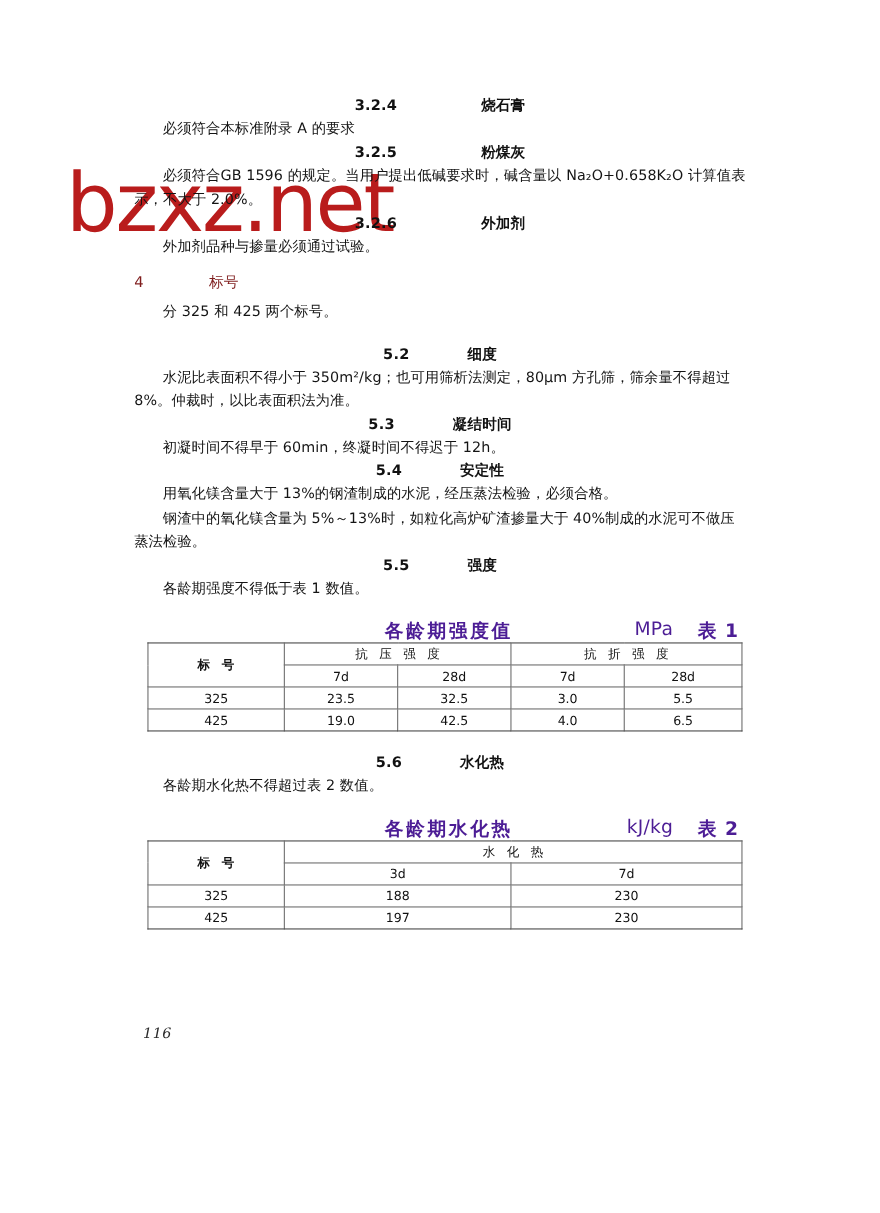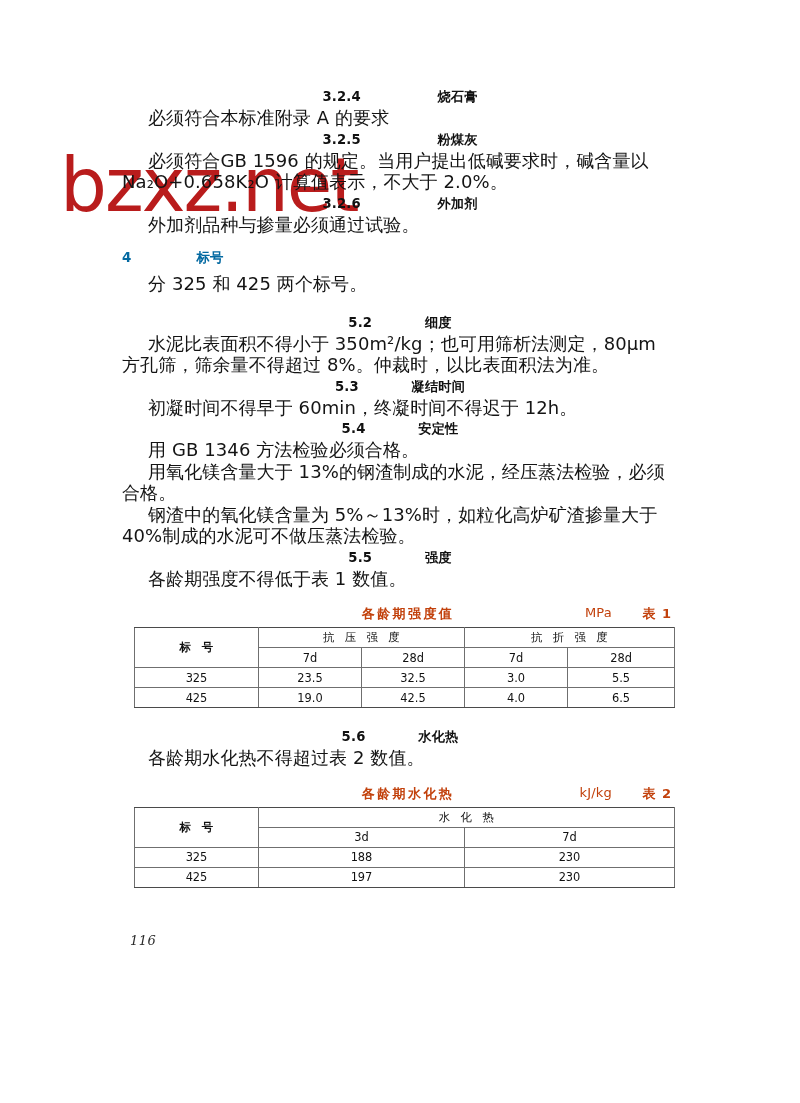--- a/index.html
+++ b/index.html
@@ -52,45 +52,45 @@
     color: #111;
     margin: 0;
     padding: 0;
     line-height: 21px;
     letter-spacing: 0.2px;
     white-space: pre;
     text-align: center;
   }
   .clause-major {
     font-size: 13.4px;
-    font-weight: 700;
-    color: #0369a1;
+    font-weight: 400;
+    color: #7f1d1d;
     margin: 0;
     line-height: 21px;
     white-space: pre;
   }
   .para {
-    font-size: 18px;
+    font-size: 13px;
     color: #141414;
     margin: 0;
     line-height: 21.5px;
     text-indent: 26px;
     letter-spacing: 0.1px;
   }
   .sp-s { height: 5px; }
   .sp-m { height: 12px; }
   .sp-l { height: 18px; }
 
   
   .tbl-caption {
     position: relative;
     height: 22px;
-    font-size: 13px;
-    font-weight: 700;
-    color: #c2410c;
+    font-size: 17px;
+    font-weight: 700;
+    color: #4c1d95;
     margin-top: 16px;
   }
   .tbl-caption .title {
     position: absolute;
     left: 0; right: 0;
     text-align: center;
     letter-spacing: 2.4px;
     padding-left: 16px;
   }
   .tbl-caption .unit {
@@ -178,21 +178,20 @@
     <div class="sp-s"></div>
 
 
     <div class="clause"><span>5.2</span>		<span>细度</span></div>
     <p class="para">水泥比表面积不得小于 350m²/kg；也可用筛析法测定，80μm 方孔筛，筛余量不得超过 8%。仲裁时，以比表面积法为准。</p>
 
     <div class="clause"><span>5.3</span>		<span>凝结时间</span></div>
     <p class="para">初凝时间不得早于 60min，终凝时间不得迟于 12h。</p>
 
     <div class="clause"><span>5.4</span>		<span>安定性</span></div>
-    <p class="para">用 GB 1346 方法检验必须合格。</p>
     <p class="para">用氧化镁含量大于 13%的钢渣制成的水泥，经压蒸法检验，必须合格。</p>
     <p class="para">钢渣中的氧化镁含量为 5%～13%时，如粒化高炉矿渣掺量大于 40%制成的水泥可不做压蒸法检验。</p>
 
     <div class="clause"><span>5.5</span>		<span>强度</span></div>
     <p class="para">各龄期强度不得低于表 1 数值。</p>
 
     <div class="tbl-caption">
       <span class="title">各龄期强度值</span>
       <span class="unit">MPa</span>
       <span class="num">表 1</span>

